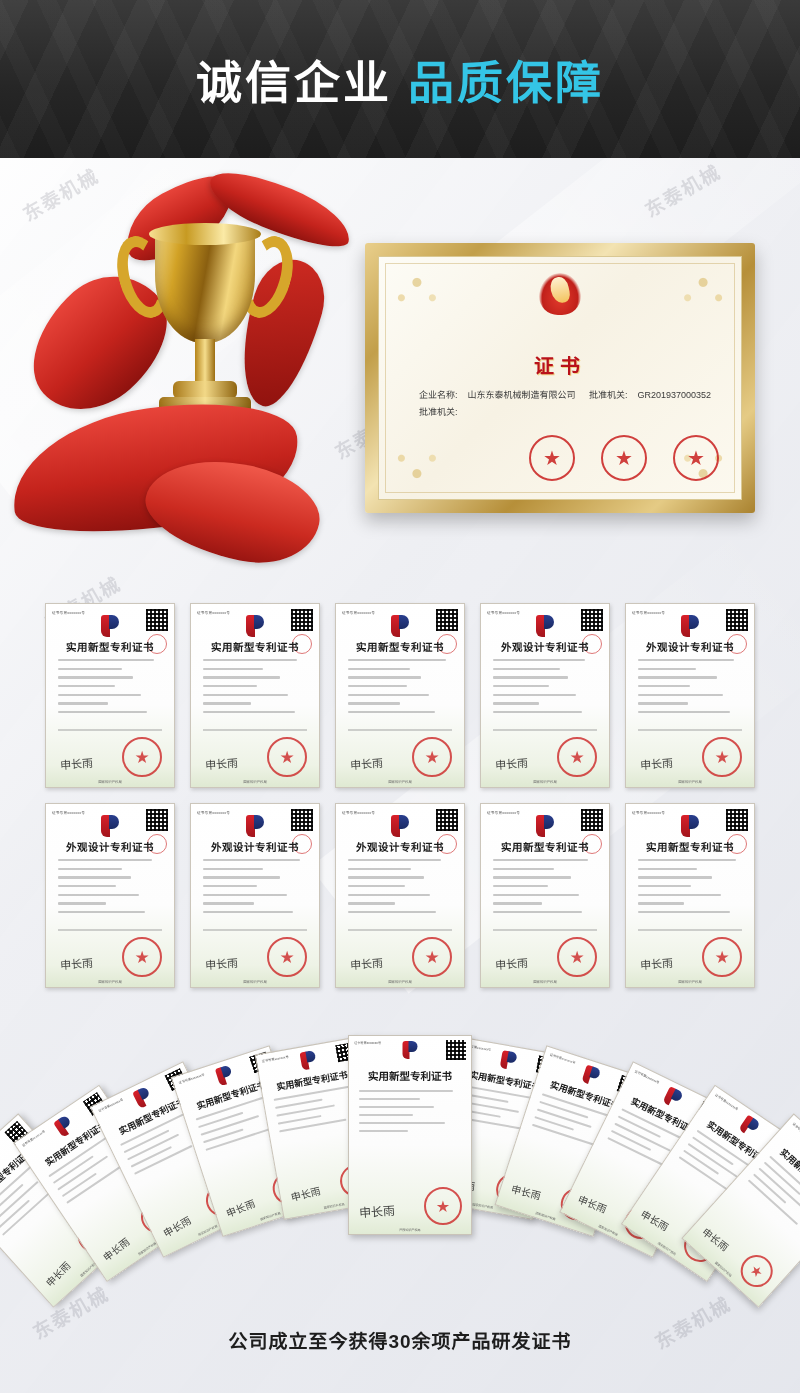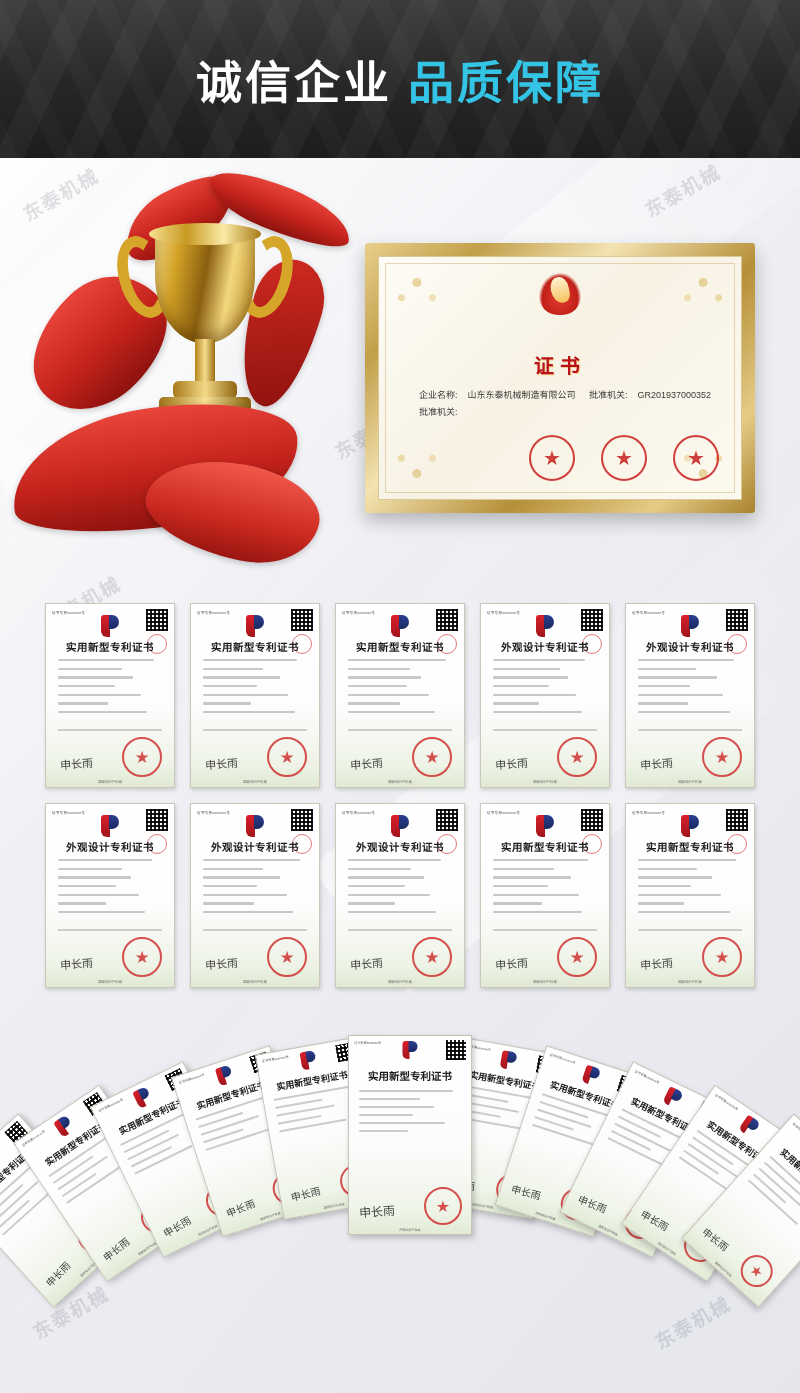--- a/index.html
+++ b/index.html
@@ -899,15 +899,16 @@
             <div class="f-line" style="width:53%"></div>
             <div class="f-line" style="width:80%"></div>
           </div>
         <div class="f-sig">申长雨</div>
         <div class="f-seal">★</div>
         <div class="f-foot">国家知识产权局</div>
       </div>
 
     </div>
 
+    <div class="fan-caption">公司成立至今获得30余项产品研发证书</div>
 
   </div>
 </div>
 
 </body></html>

